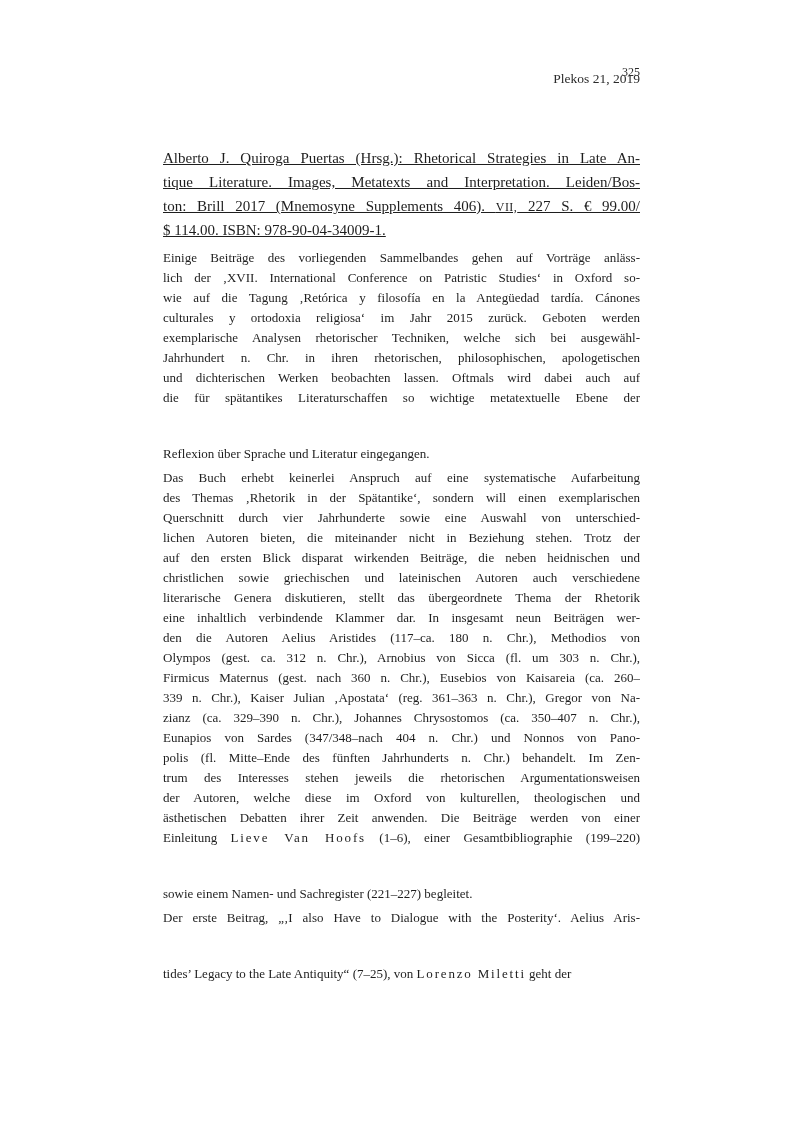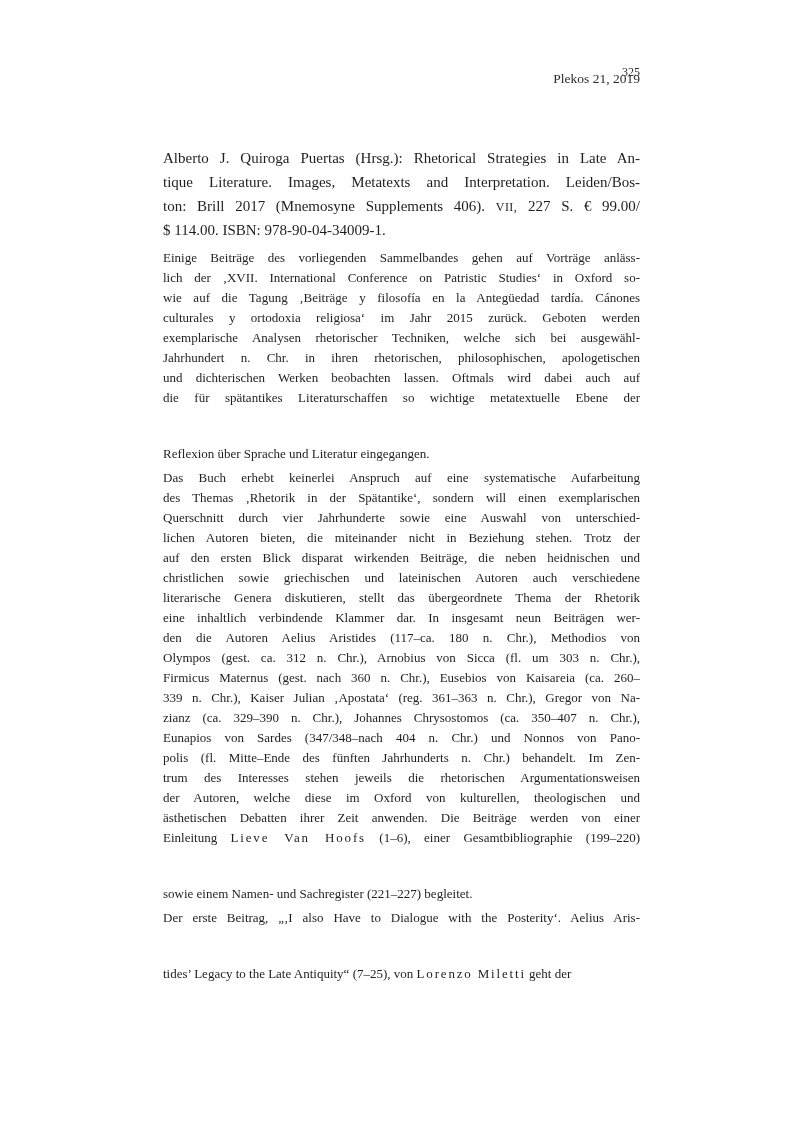--- a/index.html
+++ b/index.html
@@ -38,20 +38,21 @@
     width: 477px;
   }
   .heading { margin: 0 0 6px 0; }
   .hline {
     font-size: 15px;
     line-height: 24px;
     height: 24px;
     overflow: hidden;
     text-align: justify;
     text-align-last: justify;
+    text-decoration: underline;
   }
   .hline.last { text-align-last: left; }
   .para { margin: 0 0 4px 0; }
   .bline {
     font-size: 13px;
     line-height: 20px;
     height: 20px;
     overflow: hidden;
     text-align: justify;
     text-align-last: justify;
@@ -71,21 +72,21 @@
     <div class="heading">
         <div class="hline">Alberto J. Quiroga Puertas (Hrsg.): Rhetorical Strategies in Late An-</div>
         <div class="hline">tique Literature. Images, Metatexts and Interpretation. Leiden/Bos-</div>
         <div class="hline">ton: Brill 2017 (Mnemosyne Supplements 406). <span class="sc">VII,</span> 227 S. € 99.00/</div>
         <div class="hline last">$ 114.00. ISBN: 978-90-04-34009-1.</div>
       </div>
     <div class="paragraphs">
         <div class="para">
           <div class="bline">Einige Beiträge des vorliegenden Sammelbandes gehen auf Vorträge anläss-</div>
           <div class="bline">lich der ‚XVII. International Conference on Patristic Studies‘ in Oxford so-</div>
-          <div class="bline">wie auf die Tagung ‚Beiträge y filosofía en la Antegüedad tardía. Cánones</div>
+          <div class="bline">wie auf die Tagung ‚Retórica y filosofía en la Antegüedad tardía. Cánones</div>
           <div class="bline">culturales y ortodoxia religiosa‘ im Jahr 2015 zurück. Geboten werden</div>
           <div class="bline">exemplarische Analysen rhetorischer Techniken, welche sich bei ausgewähl-</div>
           <div class="bline">Jahrhundert n. Chr. in ihren rhetorischen, philosophischen, apologetischen</div>
           <div class="bline">und dichterischen Werken beobachten lassen. Oftmals wird dabei auch auf</div>
           <div class="bline">die für spätantikes Literaturschaffen so wichtige metatextuelle Ebene der</div>
           <div class="bline last">Reflexion über Sprache und Literatur eingegangen.</div>
         </div>
         <div class="para">
           <div class="bline">Das Buch erhebt keinerlei Anspruch auf eine systematische Aufarbeitung</div>
           <div class="bline">des Themas ‚Rhetorik in der Spätantike‘, sondern will einen exemplarischen</div>

